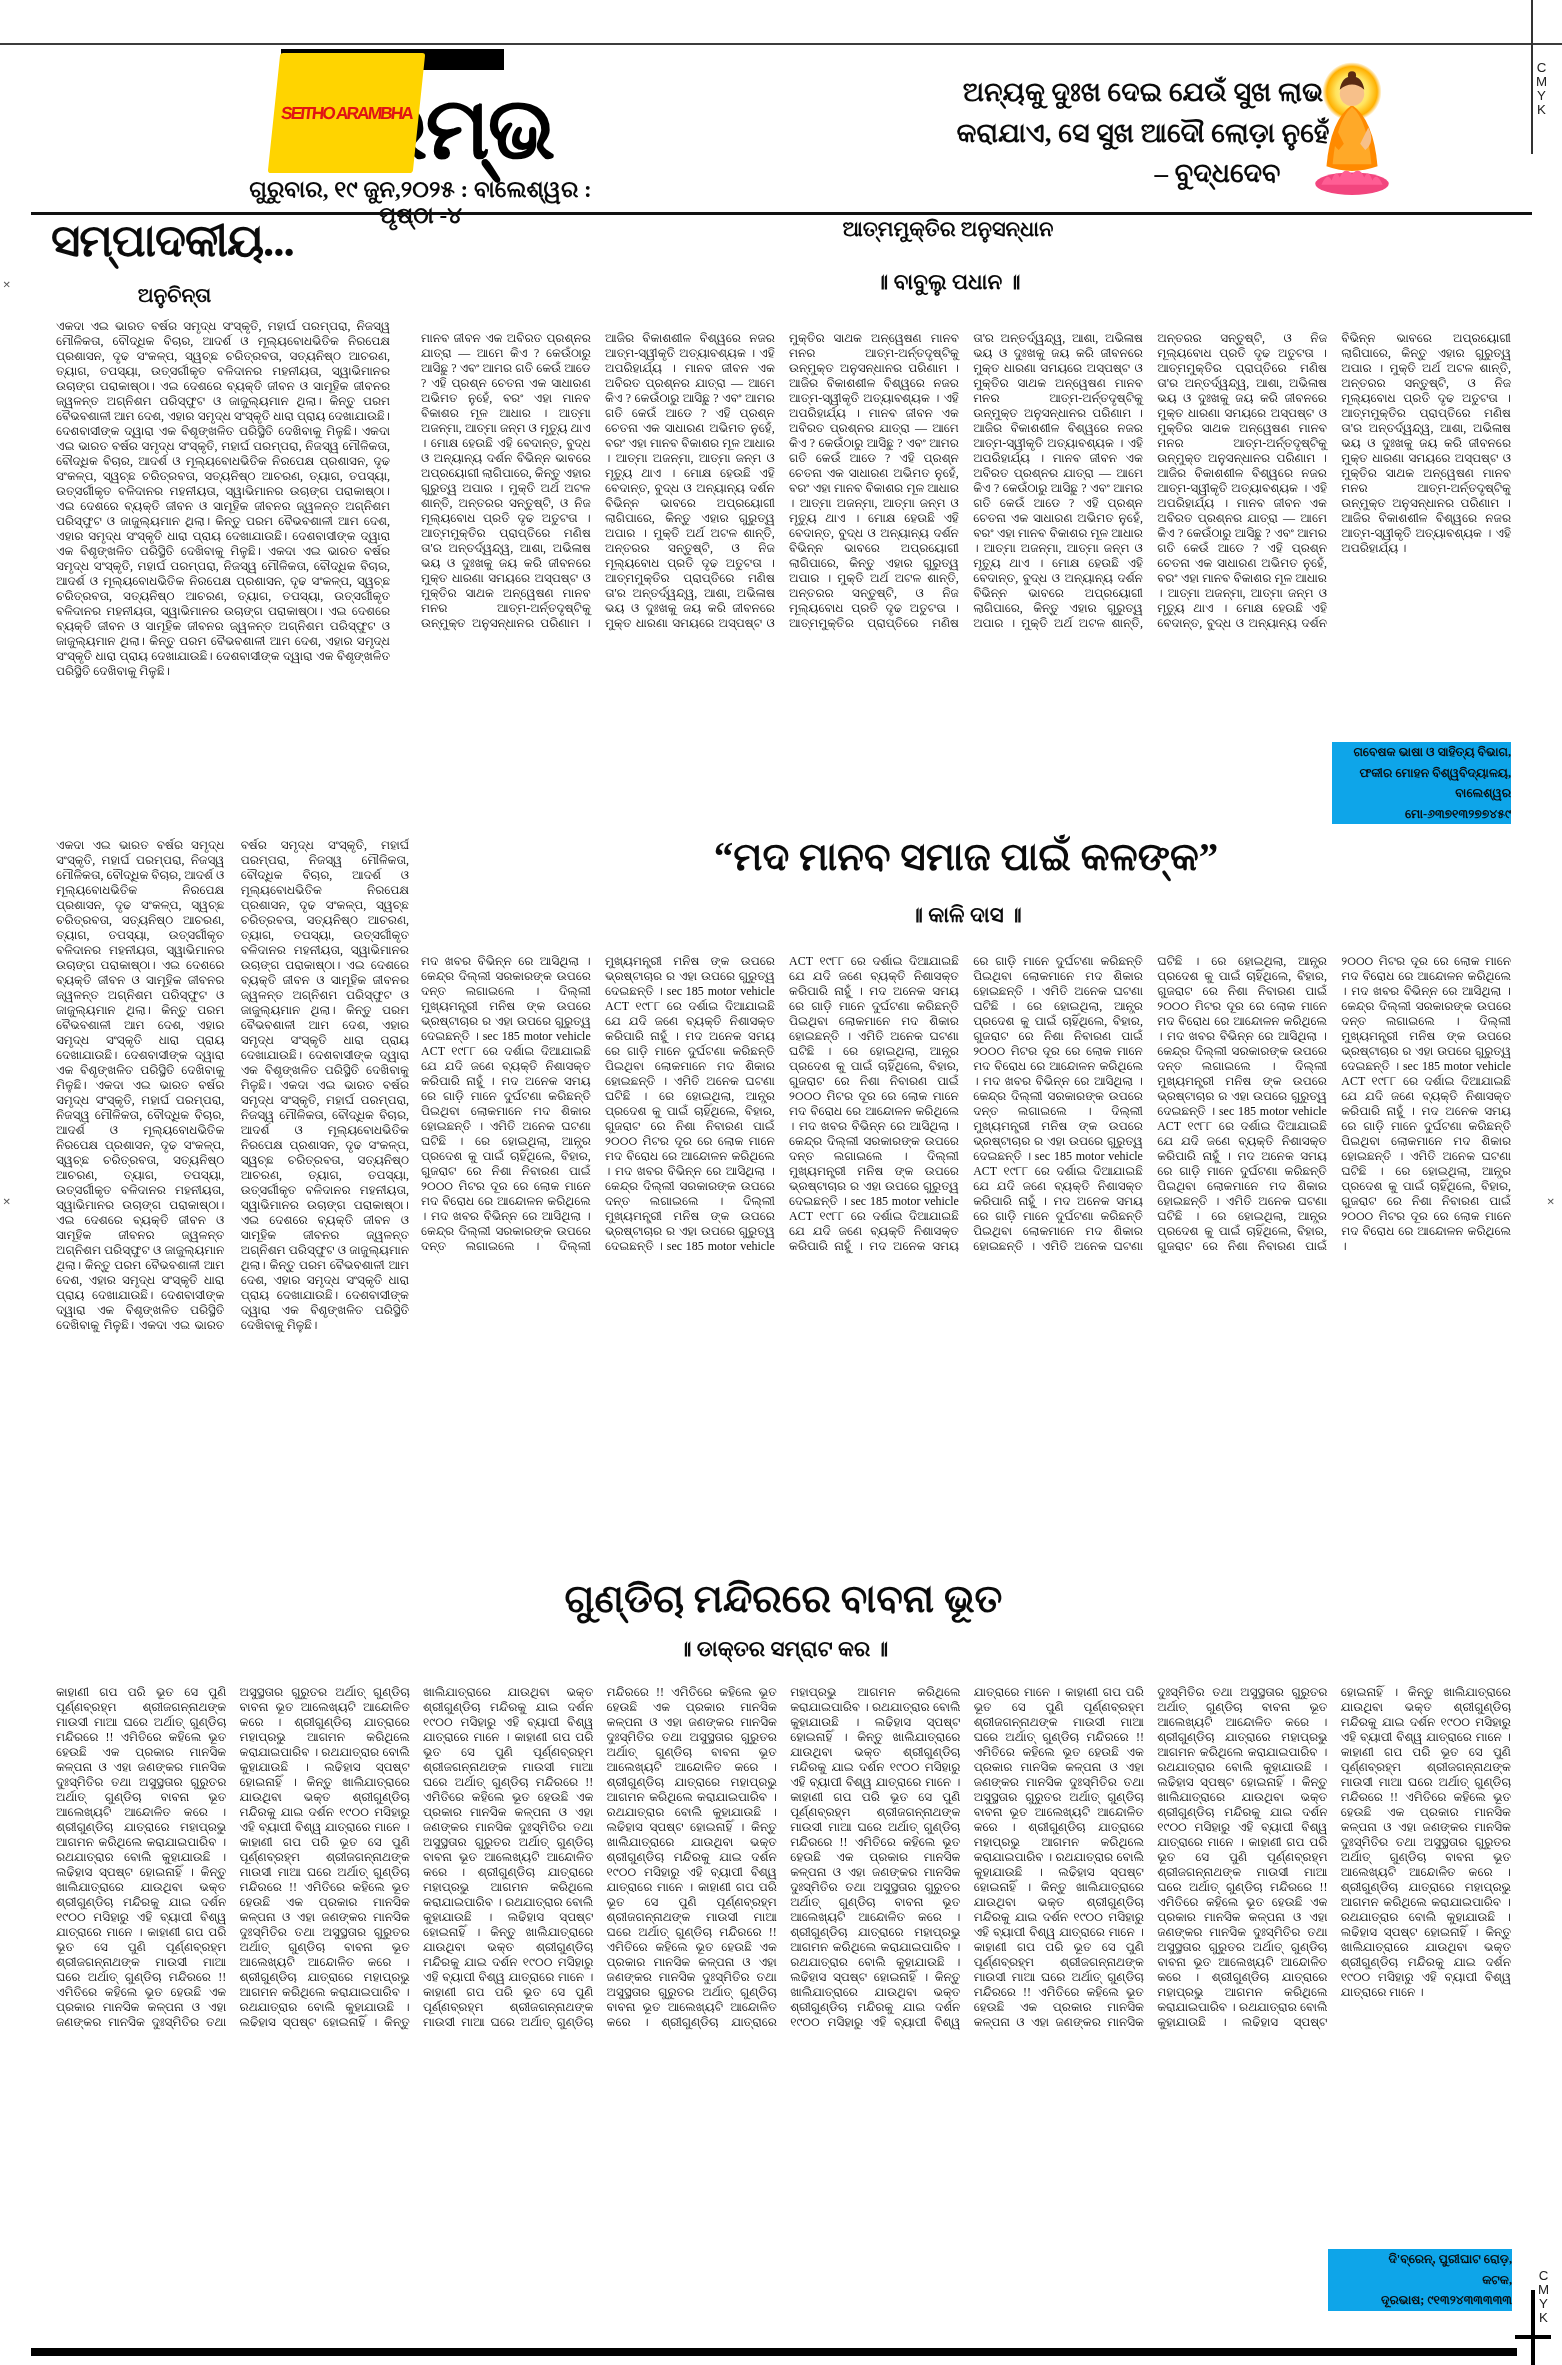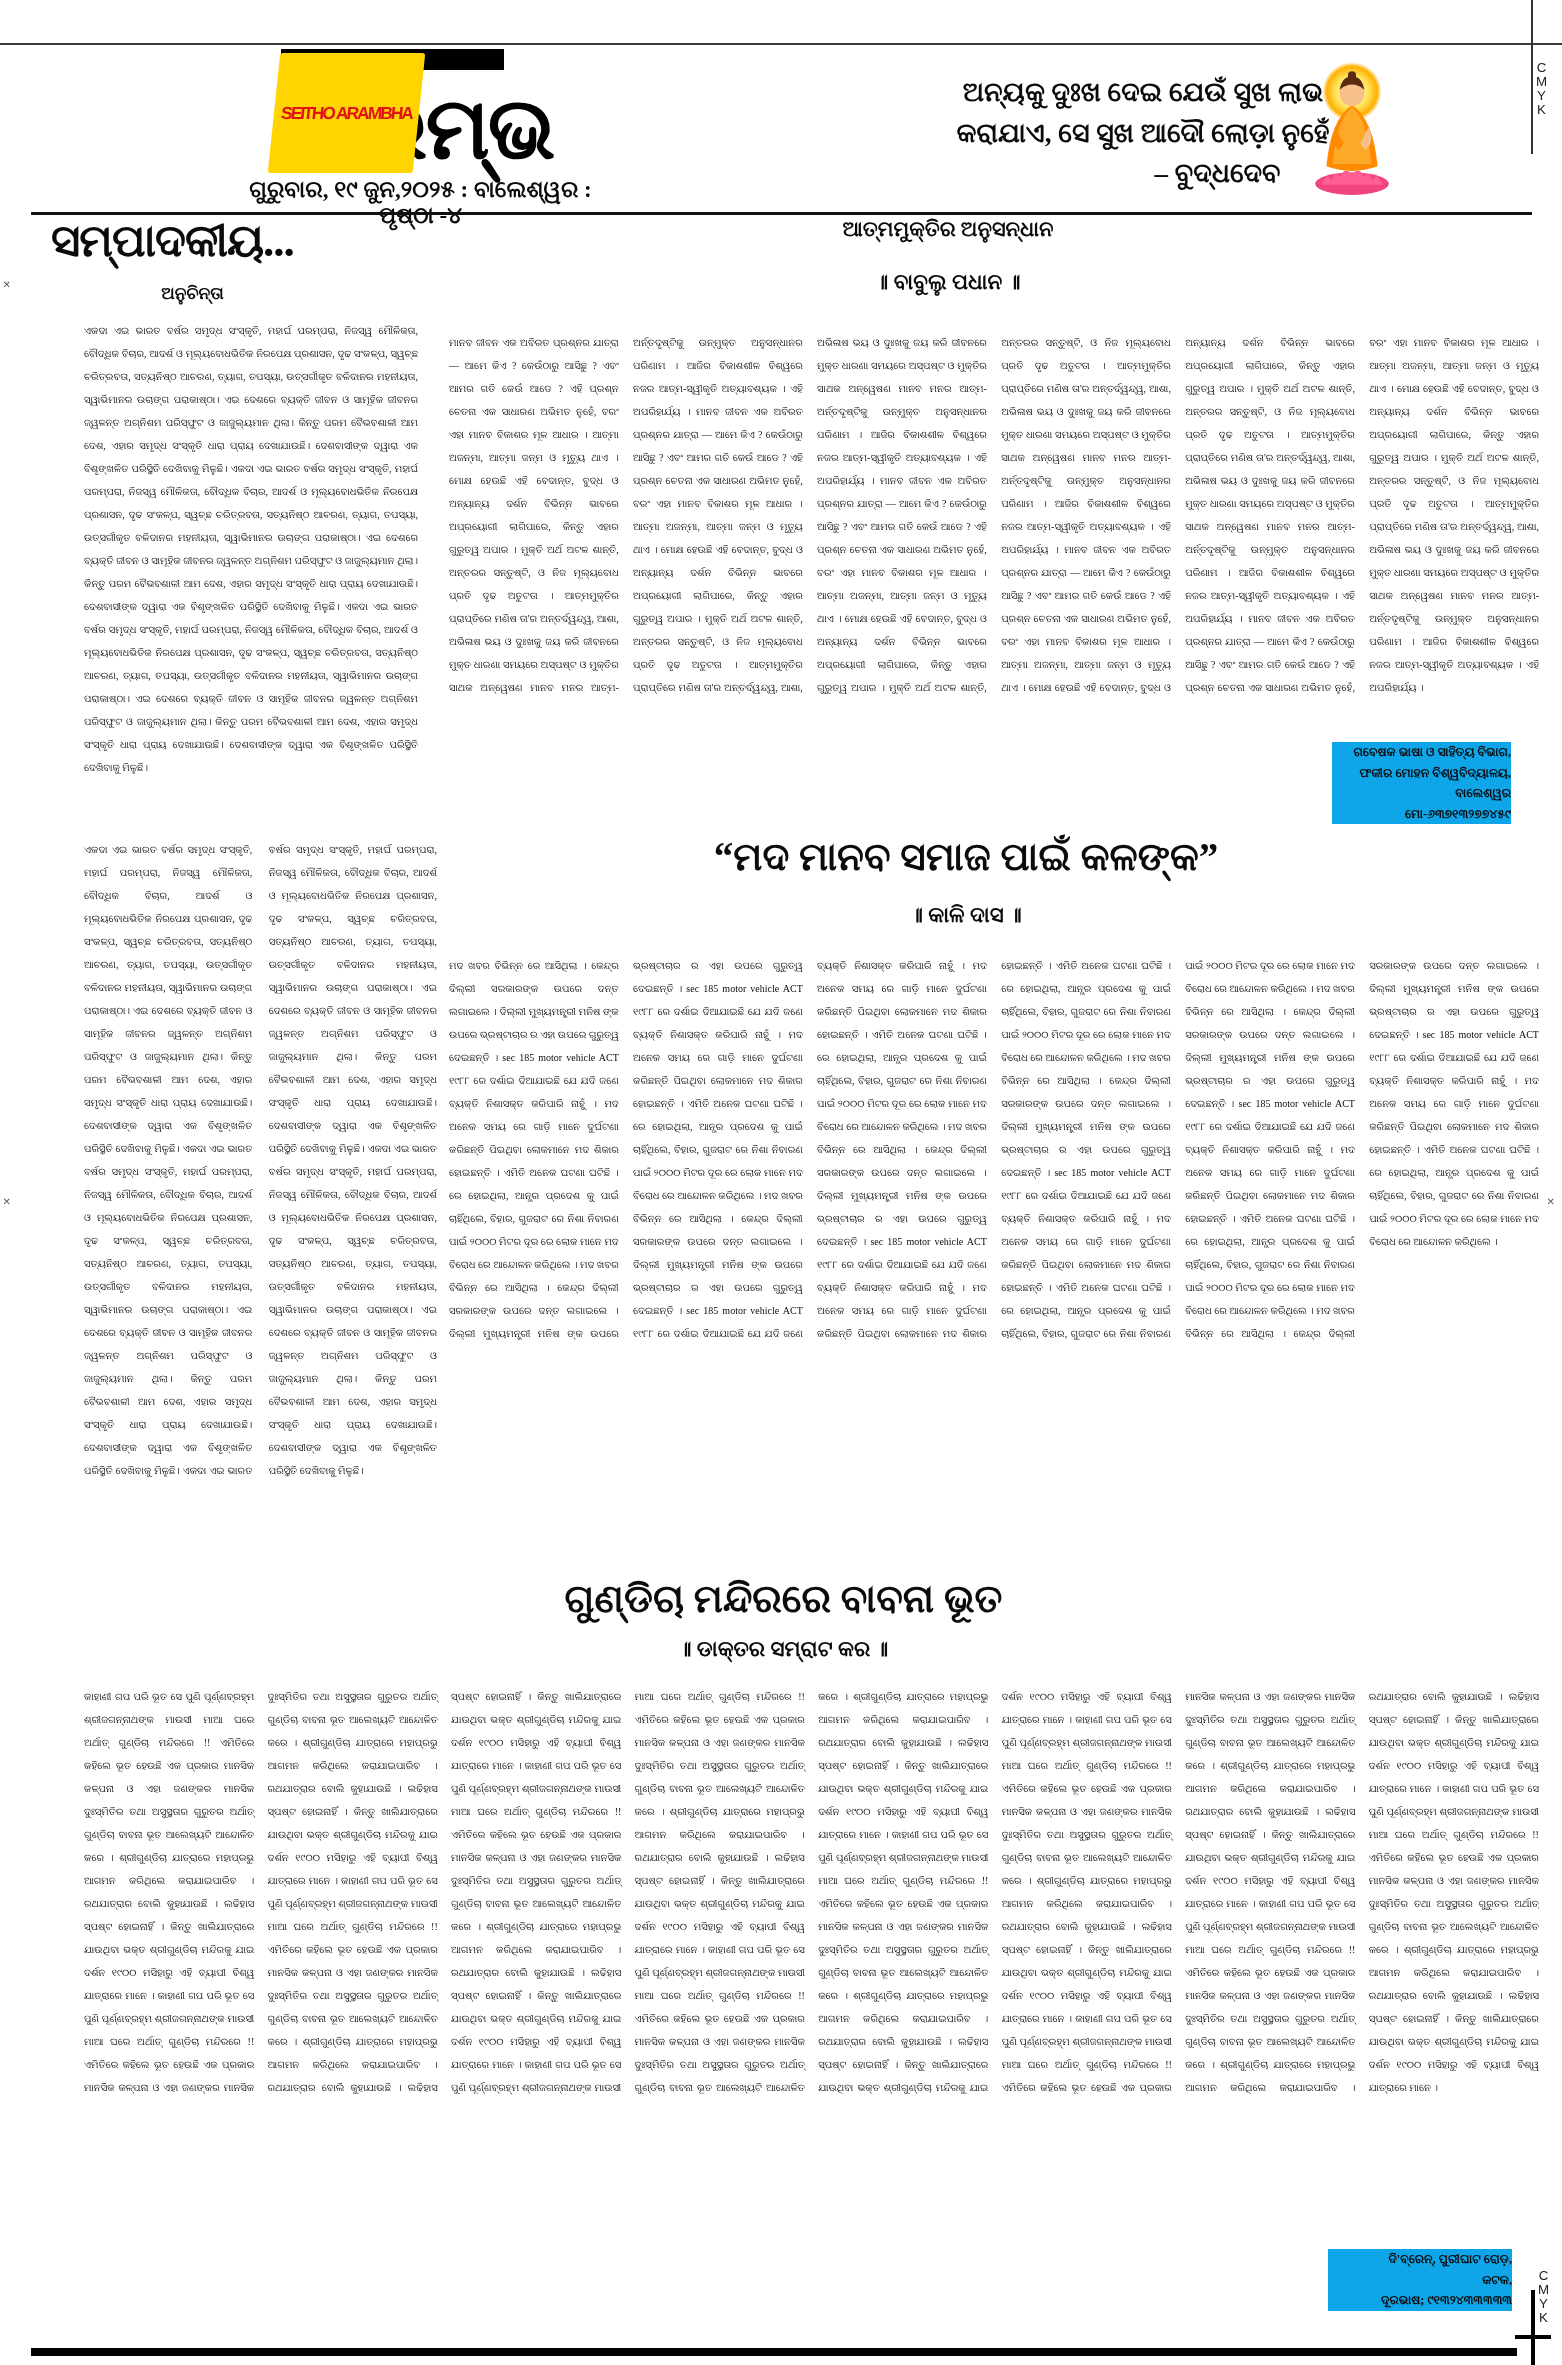--- a/index.html
+++ b/index.html
@@ -32,30 +32,30 @@
   .cmyk-top{left:1536px;top:61px;}
   .cmyk-bottom{left:1538px;top:2269px;}
   .edge-line-tr{left:1531px;top:0;width:1.5px;height:154px;background:#333;}
   .crop-cross{left:1515px;top:2290px;width:36px;height:77px;}
   .crop-cross .v{position:absolute;left:16.4px;top:0;width:4.1px;height:77px;background:#000;}
   .crop-cross .h{position:absolute;left:0;top:45px;width:36px;height:4.1px;background:#000;}
   .fold-mark{color:#555;font-size:12.3px;font-family:"DejaVu Sans Mono",monospace;}
   
   .ed-head{left:51px;top:215px;width:277px;font-size:45px;font-weight:bold;
     letter-spacing:-1px;}
-  .ed-sub{left:95px;top:284px;width:195px;text-align:center;font-size:17px;font-weight:bold;}
+  .ed-sub{left:77px;top:284px;width:195px;text-align:center;font-size:20px;font-weight:bold;}
   .a1-head{left:656px;top:217px;width:584px;text-align:center;font-size:21px;font-weight:bold;}
   .a1-byline{left:656px;top:270px;width:584px;text-align:center;font-size:21.5px;font-weight:bold;}
   .a2-head{left:421px;top:834px;width:1090px;text-align:center;font-size:39px;font-weight:bold;}
   .a2-byline{left:421px;top:903px;width:1090px;text-align:center;font-size:21.5px;font-weight:bold;}
   .a3-head{left:56px;top:1576px;width:1455px;text-align:center;font-size:39px;font-weight:bold;}
   .a3-byline{left:56px;top:1637px;width:1455px;text-align:center;font-size:21.5px;font-weight:bold;}
   
-  .bodytext{font-size:10px;line-height:23px;text-align:justify;overflow:hidden;
-    word-break:break-word;margin-left:28px;}
+  .bodytext{font-size:12px;line-height:15px;text-align:justify;overflow:hidden;
+    word-break:break-word;}
   .ed-wide{left:56px;top:319px;width:334px;height:512px;}
   .ed-cols{left:56px;top:838px;width:353px;height:729px;column-count:2;column-gap:16.4px;}
   .a1-cols{left:421px;top:331px;width:1090px;height:512px;column-count:6;column-gap:14.3px;}
   .a2-cols{left:421px;top:954px;width:1090px;height:614px;column-count:6;column-gap:14.3px;}
   .a3-cols{left:56px;top:1685px;width:1455px;height:658px;column-count:8;column-gap:13.3px;}
   .credit{font-size:12.3px;font-weight:bold;line-height:20.5px;text-align:right;background:#0ea5e9;}
   .credit-a1{left:1332px;top:742px;width:179px;}
   .credit-a3{left:1328px;top:2249px;width:184px;}
   .bottom-rule{left:31px;top:2348px;width:1486px;height:8.2px;background:#000;}
 </style>

